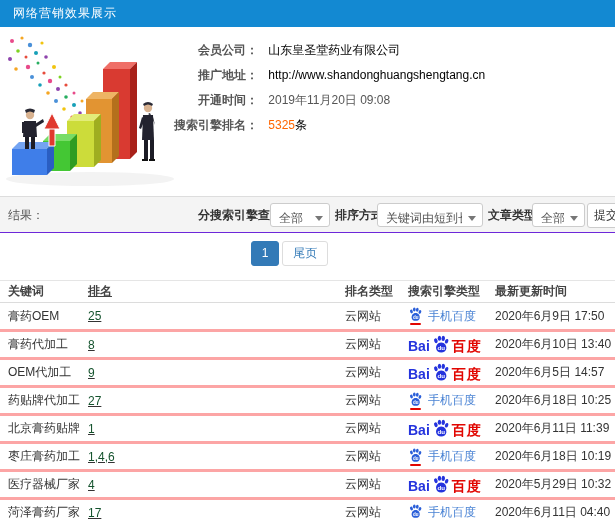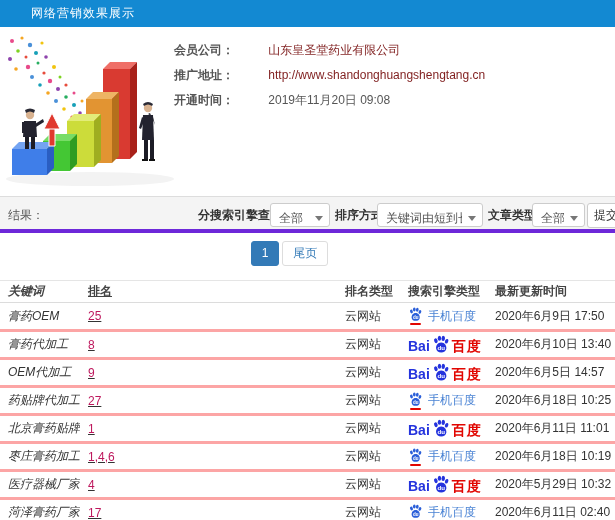--- a/index.html
+++ b/index.html
@@ -2,36 +2,36 @@
 <html><head>
 <meta charset="utf-8">
 <style>
   * { margin:0; padding:0; box-sizing:border-box; }
   html,body { width:615px; height:520px; overflow:hidden; background:#fff;
     font-family:"Liberation Sans","DejaVu Sans",sans-serif; font-size:12px; color:#333; }
   .page { position:relative; width:615px; height:520px; }
 
   
   .topbar { height:27px; background:#1389d2; color:#fff; line-height:27px;
-    padding-left:31px; font-size:12px; letter-spacing:1px; }
+    padding-left:13px; font-size:12px; letter-spacing:1px; }
 
   
   .info-section { position:relative; height:169px; background:#fff; }
   .illustration { position:absolute; left:2px; top:6px; width:185px; height:158px; }
   .info-rows { position:absolute; left:174px; top:11px; width:430px; }
   .info-row { height:25px; line-height:25px; white-space:nowrap; }
-  .info-label { display:inline-block; width:84px; text-align:left; color:#555; font-weight:bold; }
+  .info-label { display:inline-block; width:84px; text-align:right; color:#555; font-weight:bold; }
   .info-value { margin-left:7px; }
-  .link-blue { color:#7f1d1d; text-decoration:none; cursor:pointer; }
+  .link-blue { color:#000000; text-decoration:none; cursor:pointer; }
   .val-text { color:#555; }
   .val-orange { color:#ff6600; }
 
   
   .filter-bar { position:relative; height:37px; background:#f4f4f4;
-    border-top:1px solid #ddd; border-bottom:4px solid #6d28d9; }
+    border-top:1px solid #ddd; border-bottom:1px solid #6d28d9; }
   .result-label { position:absolute; left:8px; top:0; line-height:36px; color:#555; }
   .flabel { position:absolute; top:0; line-height:36px; font-weight:bold; color:#333; }
   .sel { position:absolute; top:6px; height:24px; background:#fff; border:1px solid #ccc;
     border-radius:3px; display:flex; align-items:center; padding:7px 6px 0 8px;
     color:#555; cursor:pointer; }
   .sel .sel-value { flex:1; overflow:hidden; white-space:nowrap; }
   .caret { width:0; height:0; border-left:4px solid transparent; border-right:4px solid transparent;
     border-top:5px solid #777; margin-left:6px; flex:none; }
   .btn-submit { position:absolute; left:587px; top:6px; height:25px; width:52px;
     background:#fff; border:1px solid #ccc; border-radius:3px; color:#333;
@@ -43,22 +43,22 @@
   .page-btn { height:25px; line-height:23px; padding:0 10px; border:1px solid #ddd;
     border-radius:3px; background:#fff; color:#337ab7; cursor:pointer; }
   .page-btn.active { background:#337ab7; border-color:#337ab7; color:#fff; }
 
   
   table.results { width:615px; border-collapse:collapse; margin-top:14px; table-layout:fixed; }
   table.results th { border-top:1px solid #e5e5e5; border-bottom:1px solid #dcdcdc;
     height:22px; text-align:left; font-weight:bold; color:#444; }
   table.results td { border-bottom:3px solid #fca5a5; height:28px; }
   th,td { padding:0 4px 0 8px; white-space:nowrap; overflow:hidden; }
-  .c1{width:80px;font-style:italic;} .c2{width:257px;text-decoration:underline;} .c3{width:63px;} .c4{width:87px;} .c5{width:128px;}
-  .rank-link { color:#be185d; text-decoration:none; cursor:pointer; }
+  .c1{width:80px;} .c2{width:257px;text-decoration:underline;} .c3{width:63px;} .c4{width:87px;} .c5{width:128px;}
+  .rank-link { color:#14532d; text-decoration:none; cursor:pointer; }
 
   
   .engine-cell-inner { display:flex; align-items:center; }
   .eng-mobile { display:flex; align-items:center; gap:5px;justify-content:flex-end; }
   .paw-wrap { display:inline-flex; flex-direction:column; align-items:center; }
   .red-line { width:11px; height:2px; background:#e10601; margin-top:1px; border-radius:1px; }
   .eng-mobile .m-text { color:#4a83d4; }
   .eng-baidu { display:flex; align-items:flex-end; gap:1px; }
   .eng-baidu .bai { color:#2433dd; font-weight:bold; font-size:14px; line-height:16px; }
   .eng-baidu .cn { color:#e10601; font-weight:bold; font-size:14px; line-height:15px; letter-spacing:1px; }
@@ -170,20 +170,24 @@
         <a class="info-value link-blue">山东皇圣堂药业有限公司</a>
       </div>
       <div class="info-row">
         <span class="info-label">推广地址：</span>
         <a class="info-value link-blue">http://www.shandonghuangshengtang.cn</a>
       </div>
       <div class="info-row">
         <span class="info-label">开通时间：</span>
         <span class="info-value val-text">2019年11月20日 09:08</span>
       </div>
+      <div class="info-row">
+        <span class="info-label">搜索引擎排名：</span>
+        <span class="info-value"><span class="val-orange">5325</span><span class="link-blue">条</span></span>
+      </div>
     </div>
   </div>
 
   <div class="filter-bar">
     <span class="result-label">结果：</span>
 
     <span class="flabel" style="left:198px;">分搜索引擎查看</span>
     <div class="sel" style="left:270px; width:60px;">
       <span class="sel-value">全部</span>
       <span class="caret"></span>
@@ -330,21 +334,21 @@
             <ellipse cx="8.4" cy="3.4" rx="1.8" ry="2.7" fill="#2433dd"></ellipse>
             <ellipse cx="12.4" cy="3.6" rx="1.8" ry="2.7" transform="rotate(8 12.4 3.6)" fill="#2433dd"></ellipse>
             <ellipse cx="15.9" cy="6.6" rx="1.7" ry="2.5" transform="rotate(24 15.9 6.6)" fill="#2433dd"></ellipse>
             <path d="M10.2 8 C6.4 8,4.4 11.5,4.9 14.5 C5.3 17,7.4 18.4,10.2 18.4 C13 18.4,15.2 17,15.6 14.5 C16.1 11.5,14 8,10.2 8 Z" fill="#2433dd"></path>
             <text x="10.2" y="15.8" text-anchor="middle" font-size="6.5" font-weight="bold" fill="#fff">du</text>
           </svg>
           <span class="cn">百度</span>
         </span>
       </span>
     </td>
-    <td class="c5"><span>2020年6月11日 11:01</span></td>
+    <td class="c5"><span>2020年6月11日 11:39</span></td>
   </tr>
         <tr>
     <td class="c1"><span>枣庄膏药加工</span></td>
     <td class="c2"><a class="rank-link">1,4,6</a></td>
     <td class="c3"><span>云网站</span></td>
     <td class="c4">
       <span class="engine-cell-inner">
         <span class="eng-mobile">
           <span class="paw-wrap">
             <svg width="15" height="15" viewBox="0 0 20 20">
@@ -403,18 +407,18 @@
               <path d="M10.2 8 C6.4 8,4.4 11.5,4.9 14.5 C5.3 17,7.4 18.4,10.2 18.4 C13 18.4,15.2 17,15.6 14.5 C16.1 11.5,14 8,10.2 8 Z" fill="#2b5fd9"></path>
               <text x="10.2" y="15.6" text-anchor="middle" font-size="6" font-weight="bold" fill="#fff">du</text>
             </svg>
             <span class="red-line"></span>
           </span>
           <span class="m-text">手机百度</span>
         </span>
 
       </span>
     </td>
-    <td class="c5"><span>2020年6月11日 02:40</span></td>
+    <td class="c5"><span>2020年6月11日 04:40</span></td>
   </tr>
       </tbody>
   </table>
 
 </div>
 
 </body></html>

